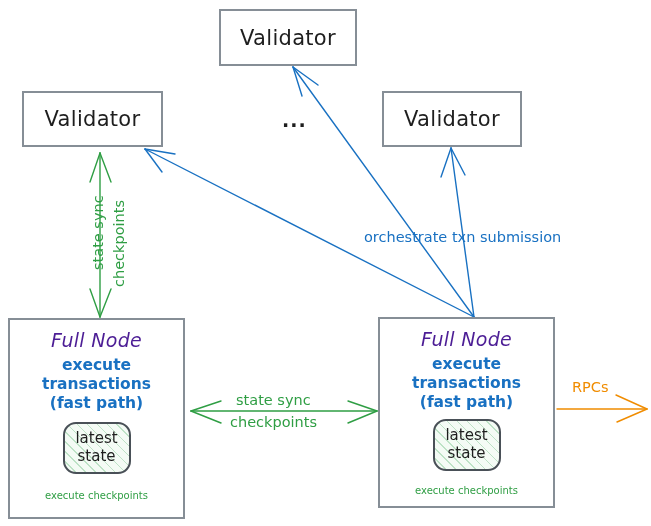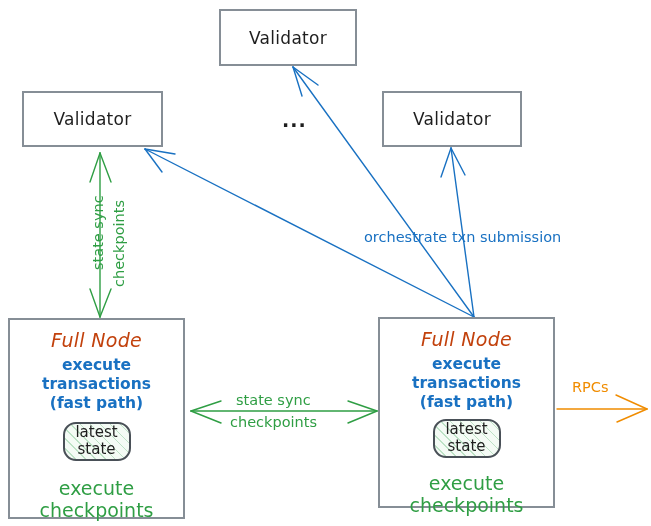--- a/index.html
+++ b/index.html
@@ -33,44 +33,44 @@
     background: #ffffff;
     display: flex;
     flex-direction: column;
     align-items: center;
   }
   .validator-box {
     justify-content: center;
   }
   .validator-title {
     font-family: "DejaVu Sans", sans-serif;
-    font-size: 17px;
+    font-size: 21px;
     color: #1e1e1e;
     letter-spacing: 0.3px;
   }
   .fullnode-box {
     padding-top: 9px;
     justify-content: flex-start;
   }
   .fn-title {
     font-size: 19px;
-    color: #c2410c;
+    color: #4c1d95;
     letter-spacing: 0.3px;
     font-style: italic;
     margin-bottom: 5px;
   }
   .fn-blue {
     font-size: 15.5px;
     color: #1971c2;
     text-align: center;
     line-height: 1.22;
     font-weight: bold;
   }
   .fn-green {
-    font-size: 19px;
+    font-size: 10px;
     color: #2f9e44;
     text-align: center;
   }
   .latest-state {
     box-sizing: border-box;
     border: 2px solid #495057;
     border-radius: 13px;
     width: 68px;
     height: 52px;
     display: flex;

